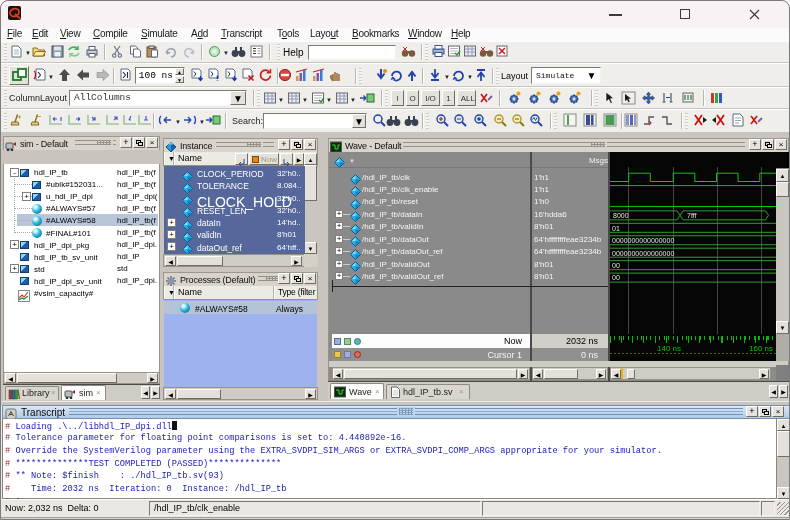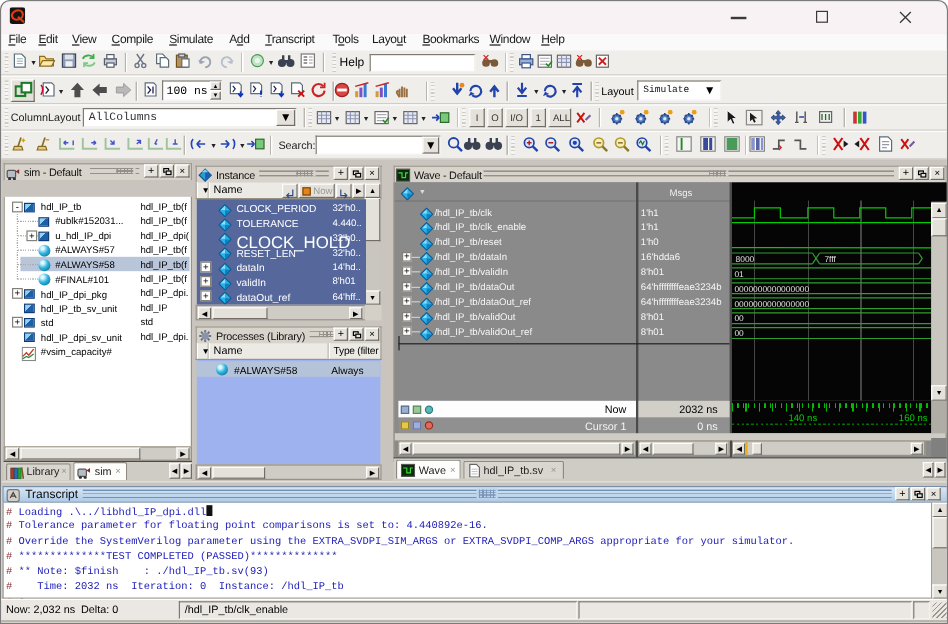--- a/index.html
+++ b/index.html
@@ -649,21 +649,21 @@
         <path d="M5.5 10 L9.5 5.5 L5.5 5.5z" fill="#0f7ec2"></path>
       </svg></div>
 <div class="ab" style="left:196px;top:168.0px;font-size:8.5px;color:#fff">CLOCK_PERIOD</div>
 <div class="ab" style="left:276px;top:168.0px;width:27px;overflow:hidden;white-space:nowrap;font-size:8px;color:#fff">32'h0..</div>
 <div class="ab" style="left:181px;top:178.8px"><svg width="11" height="11" viewBox="0 0 11 11">
         <path d="M5.5 0.5 L10.5 5.5 L5.5 10.5 L0.5 5.5z" fill="#29b2e8" stroke="#0c5d94" stroke-width="1"></path>
         <path d="M5.5 1.5 L2 5 L5.5 5z" fill="#8fe0ff"></path>
         <path d="M5.5 10 L9.5 5.5 L5.5 5.5z" fill="#0f7ec2"></path>
       </svg></div>
 <div class="ab" style="left:196px;top:180.2px;font-size:8.5px;color:#fff">TOLERANCE</div>
-<div class="ab" style="left:276px;top:180.2px;width:27px;overflow:hidden;white-space:nowrap;font-size:8px;color:#fff">4.440..</div>
+<div class="ab" style="left:276px;top:180.2px;width:27px;overflow:hidden;white-space:nowrap;font-size:8px;color:#fff">8.084..</div>
 <div class="ab" style="left:181px;top:191.0px"><svg width="11" height="11" viewBox="0 0 11 11">
         <path d="M5.5 0.5 L10.5 5.5 L5.5 10.5 L0.5 5.5z" fill="#29b2e8" stroke="#0c5d94" stroke-width="1"></path>
         <path d="M5.5 1.5 L2 5 L5.5 5z" fill="#8fe0ff"></path>
         <path d="M5.5 10 L9.5 5.5 L5.5 5.5z" fill="#0f7ec2"></path>
       </svg></div>
 <div class="ab" style="left:196px;top:192.5px;font-size:14px;color:#fff">CLOCK_HOLD</div>
 <div class="ab" style="left:276px;top:192.5px;width:27px;overflow:hidden;white-space:nowrap;font-size:8px;color:#fff">32'h0..</div>
 <div class="ab" style="left:181px;top:203.2px"><svg width="11" height="11" viewBox="0 0 11 11">
         <path d="M5.5 0.5 L10.5 5.5 L5.5 10.5 L0.5 5.5z" fill="#29b2e8" stroke="#0c5d94" stroke-width="1"></path>
         <path d="M5.5 1.5 L2 5 L5.5 5z" fill="#8fe0ff"></path>
@@ -698,21 +698,21 @@
 <div class="ab sb" style="left:162px;top:253px;width:142px;height:13px;border:1px solid #989284"></div>
 <div class="ab rais" style="left:164px;top:254.5px;width:11px;height:10px;font-size:6px;line-height:10px;text-align:center">◀</div>
 <div class="ab rais" style="left:290px;top:254.5px;width:11px;height:10px;font-size:6px;line-height:10px;text-align:center">▶</div>
 <div class="ab rais" style="left:176px;top:254.5px;width:46px;height:10px"></div>
 <div class="ab" style="left:303px;top:253px;width:14px;height:13px;background:#d4d0c8"></div>
 <div class="ab panhd" style="left:162px;top:271px;width:155px;height:14px"></div>
     <div class="ab" style="left:164px;top:272px;width:12px;height:12px"><svg width="12" height="12" viewBox="0 0 12 12">
         <circle cx="6" cy="6" r="3" fill="#8a94a8"></circle>
         <path d="M6 1v2M6 9v2M1 6h2M9 6h2M2.5 2.5l1.4 1.4M8.1 8.1l1.4 1.4M9.5 2.5L8.1 3.9M3.9 8.1L2.5 9.5" stroke="#6a7488" stroke-width="1.6"></path>
       </svg></div>
-    <div class="ab" style="left:179px;top:273.5px;font-size:9px;letter-spacing:-0.2px;color:#111">Processes (Library)</div>
+    <div class="ab" style="left:179px;top:273.5px;font-size:9px;letter-spacing:-0.2px;color:#111">Processes (Default)</div>
     <div class="ab stripes" style="left:257px;top:275px;width:16px;height:5px"></div>
     <div class="ab" style="left:265px;top:275px;width:16px;height:5px;background:#d8d4cc"></div>
     <div class="ab gripdots" style="left:265px;top:275px;width:14px;height:5px"></div>
     <div class="hbtn" style="left:277px;top:272px">+</div>
     <div class="hbtn" style="left:290px;top:272px">
       <span style="position:absolute;left:2px;top:2px;width:5px;height:4px;border:1px solid #000"></span>
       <span style="position:absolute;right:1px;bottom:1px;width:5px;height:4px;border:1px solid #000;background:#e6e3dd"></span>
     </div>
     <div class="hbtn" style="left:303px;top:272px;font-size:8px">×</div>
 <div class="ab colhd" style="left:162px;top:285px;width:155px;height:14px">
@@ -745,21 +745,21 @@
     </div>
     <div class="hbtn" style="left:774px;top:138px;font-size:8px">×</div>
 <div class="ab" style="left:327px;top:151px;width:461px;height:233px;background:#8a8a8a;border-left:1px solid #989284;border-right:1px solid #989284"></div>
 <div class="ab" style="left:328px;top:151px;width:459px;height:16px;background:#8a8a8a;border-bottom:1px solid #777"></div>
 <div class="ab" style="left:333px;top:153px"><svg width="11" height="11" viewBox="0 0 11 11">
         <path d="M5.5 0.5 L10.5 5.5 L5.5 10.5 L0.5 5.5z" fill="#29b2e8" stroke="#0c5d94" stroke-width="1"></path>
         <path d="M5.5 1.5 L2 5 L5.5 5z" fill="#8fe0ff"></path>
         <path d="M5.5 10 L9.5 5.5 L5.5 5.5z" fill="#0f7ec2"></path>
       </svg></div>
 <div class="ab" style="left:348px;top:157px;font-size:6px;color:#ddd">▼</div>
-<div class="ab" style="left:546px;top:155px;width:30px;text-align:right;font-size:8px;color:#f0f0f0">Msgs</div>
+<div class="ab" style="left:577px;top:155px;width:30px;text-align:right;font-size:8px;color:#f0f0f0">Msgs</div>
 <div class="ab" style="left:609px;top:151px;width:179px;height:16px;background:#050505"></div>
 <div class="ab" style="left:529px;top:151px;width:2px;height:233px;background:#4a4a4a"></div>
 <div class="ab" style="left:607px;top:151px;width:2px;height:233px;background:#4a4a4a"></div>
 <div class="ab" style="left:609px;top:166px;width:166px;height:167px;background:#050505"></div>
 <div class="ab" style="left:349px;top:170.0px"><svg width="11" height="11" viewBox="0 0 11 11">
         <path d="M5.5 0.5 L10.5 5.5 L5.5 10.5 L0.5 5.5z" fill="#29b2e8" stroke="#0c5d94" stroke-width="1"></path>
         <path d="M5.5 1.5 L2 5 L5.5 5z" fill="#8fe0ff"></path>
         <path d="M5.5 10 L9.5 5.5 L5.5 5.5z" fill="#0f7ec2"></path>
       </svg></div>
 <div class="ab" style="left:361px;top:171.5px;font-size:8px;color:#f6f6f6">/hdl_IP_tb/clk</div>

